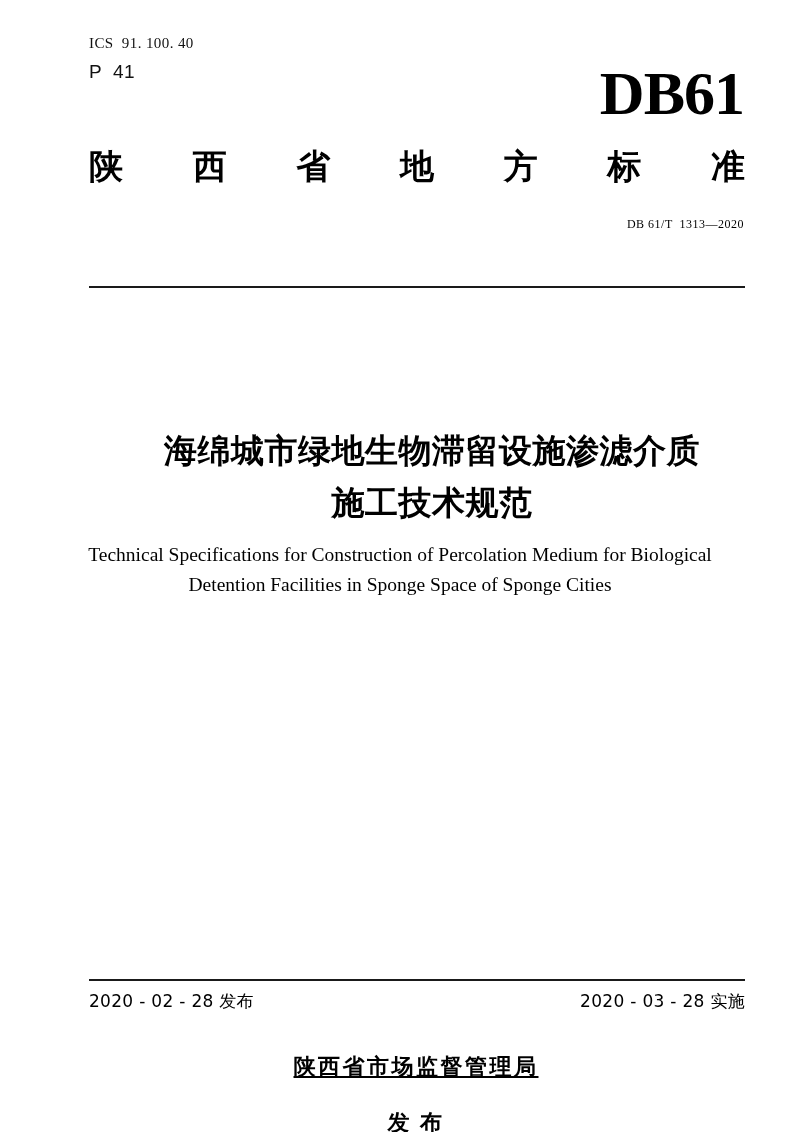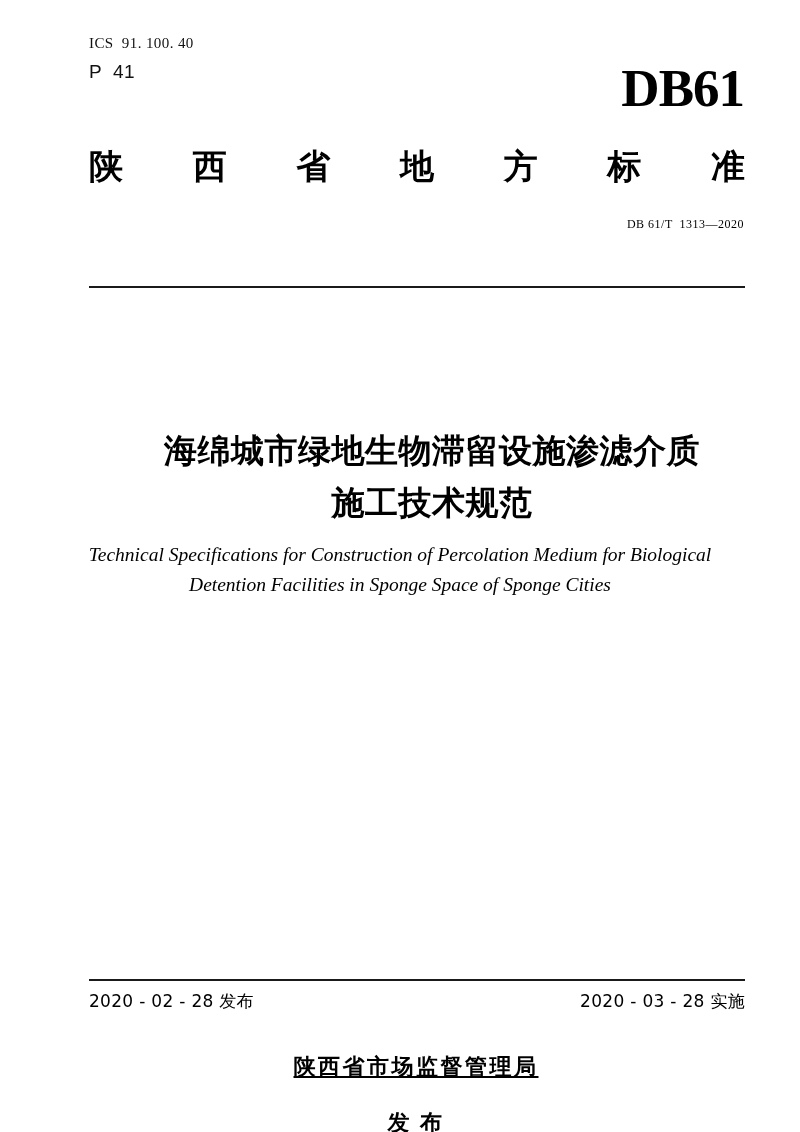--- a/index.html
+++ b/index.html
@@ -46,21 +46,21 @@
     color: #111;
     margin-top: 3px;
   }
 
   .db-logo {
     position: absolute;
     right: 56px;
     top: 62px;
     font-family: "Liberation Serif", "DejaVu Serif", serif;
     font-weight: bold;
-    font-size: 53px;
+    font-size: 62px;
     letter-spacing: -1px;
     line-height: 1;
     color: #000;
   }
 
   
   .province-line {
     position: absolute;
     left: 89px;
     top: 146px;
@@ -118,21 +118,21 @@
     position: absolute;
     left: 0;
     top: 540px;
     width: 800px;
     text-align: center;
     font-family: "Liberation Serif", "DejaVu Serif", serif;
     font-size: 19.5px;
     line-height: 1.52;
     color: #000;
   }
-  .title-en div { white-space: nowrap; font-style: italic; }
+  .title-en div { white-space: nowrap; }
 
   
   .dates-row {
     position: absolute;
     left: 89px;
     top: 950px;
     width: 656px;
     display: flex;
     justify-content: space-between;
     align-items: flex-end;

